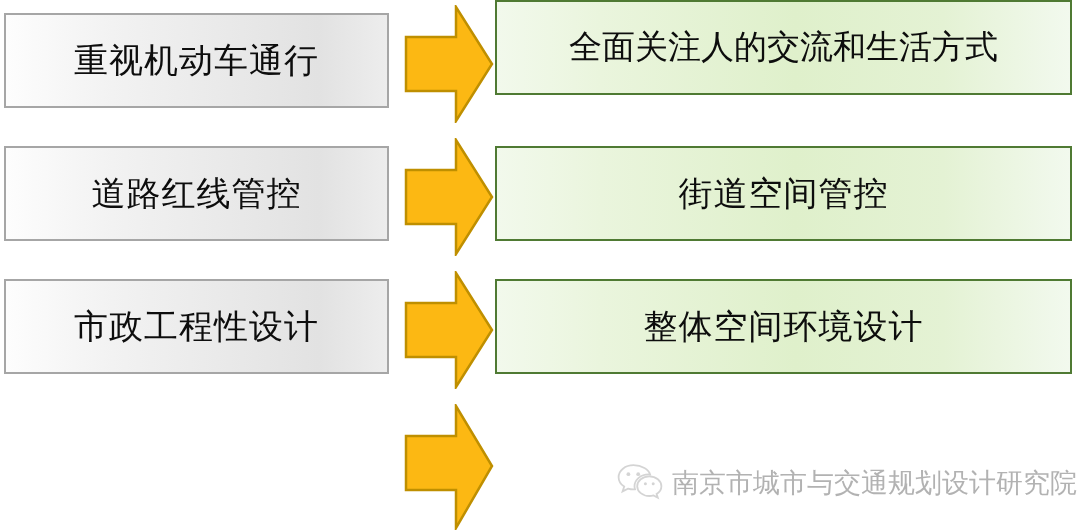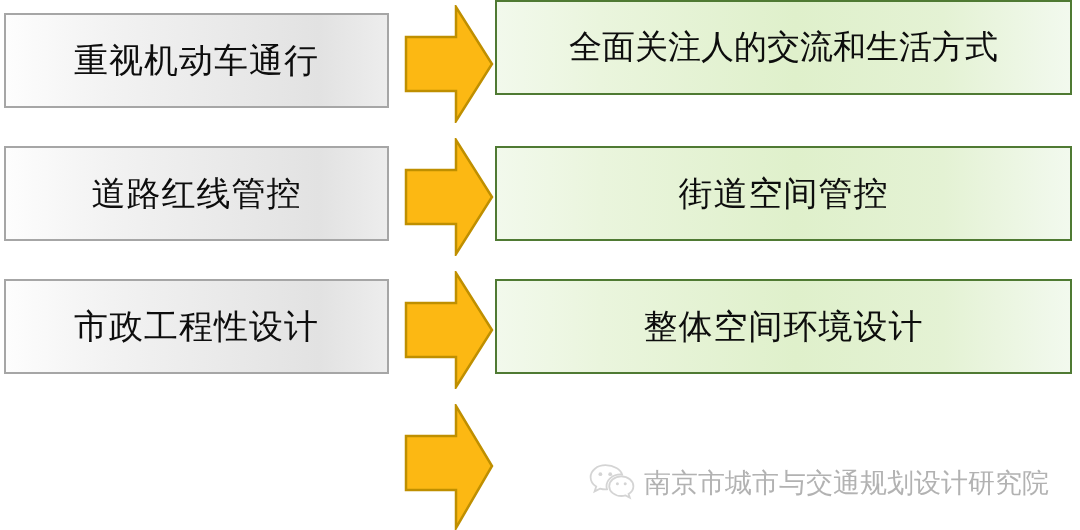--- a/index.html
+++ b/index.html
@@ -84,21 +84,21 @@
   .arrow {
     position: absolute;
     left: 404px;
     width: 90px;
   }
   .arrow svg { display: block; width: 100%; height: 100%; }
 
   
   .watermark {
     position: absolute;
-    left: 588px;
+    left: 616px;
     top: 455px;
     width: 420px;
     height: 56px;
     display: flex;
     align-items: center;
     gap: 8px;
     pointer-events: none;
   }
   .watermark .wm-icon { flex: 0 0 auto; opacity: .55; }
   .watermark .wm-text {

